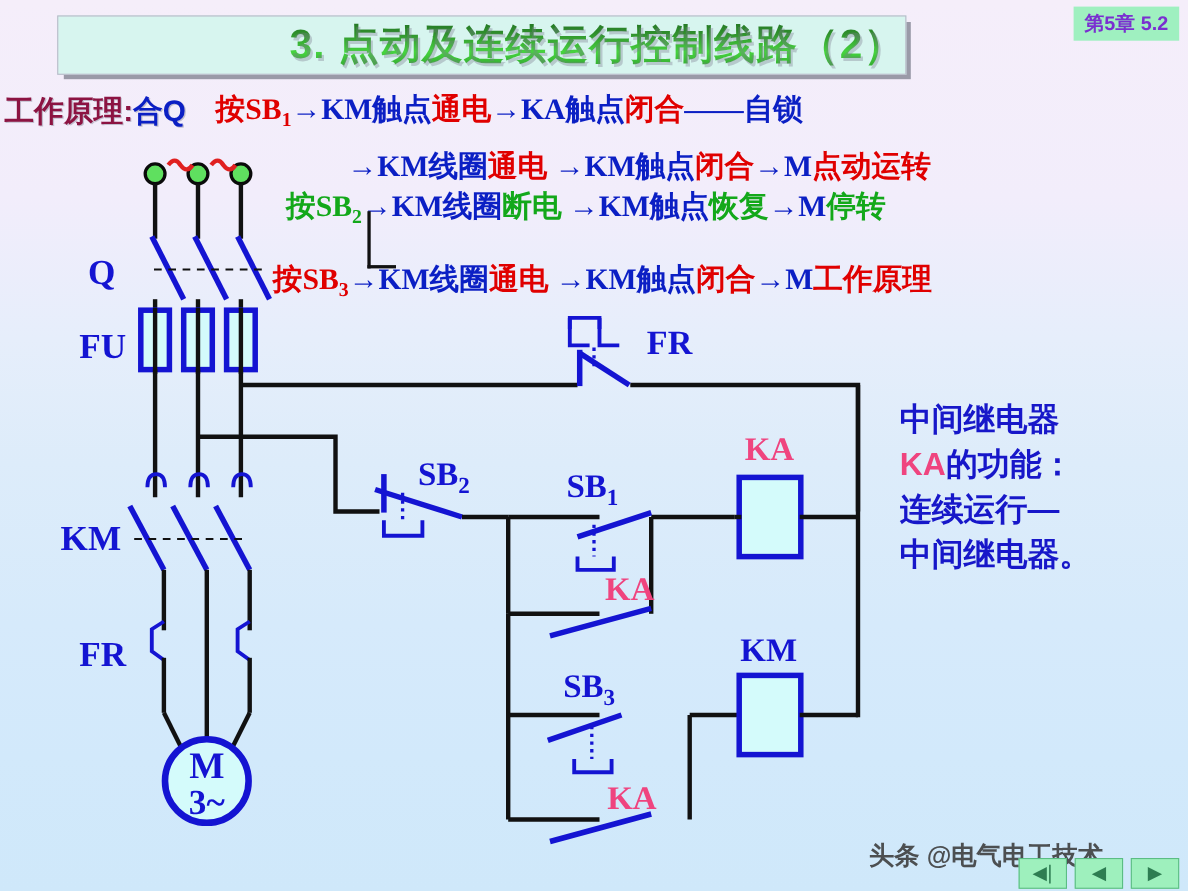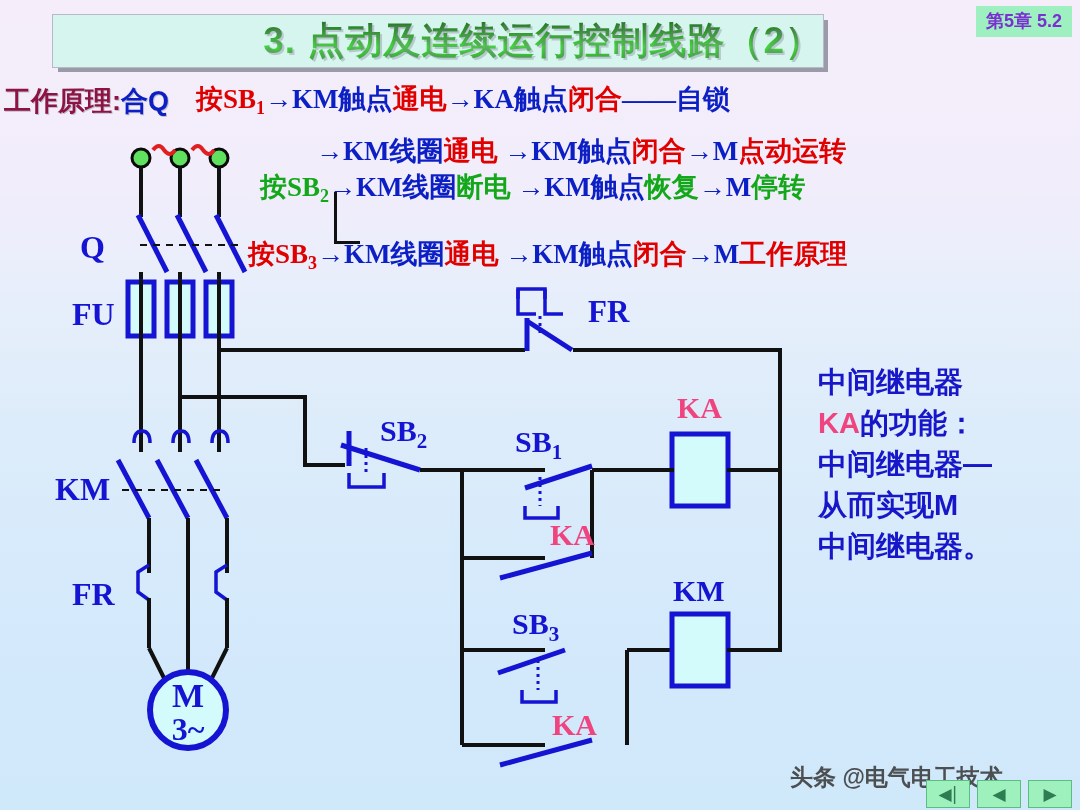--- a/index.html
+++ b/index.html
@@ -360,22 +360,21 @@
     </g>
 
     <g>
       <line class="w" x1="780" y1="350" x2="780" y2="652"></line>
     </g>
   </svg>
 
   <div id="desc">
     <div class="dline"><span>中间继电器</span></div>
     <div class="dline"><span class="ka">KA</span><span>的功能：</span></div>
-    <div class="dline"><span>中间继电器—</span></div>
-    <div class="dline"><span>从而实现M</span></div>
+    <div class="dline"><span>连续运行—</span></div>
     <div class="dline"><span>中间继电器。</span></div>
   </div>
 
   <div id="watermark">头条 @电气电工技术</div>
 
   <div id="navbtns">
     <div class="navbtn">◀|</div>
     <div class="navbtn">◀</div>
     <div class="navbtn">▶</div>
   </div>

